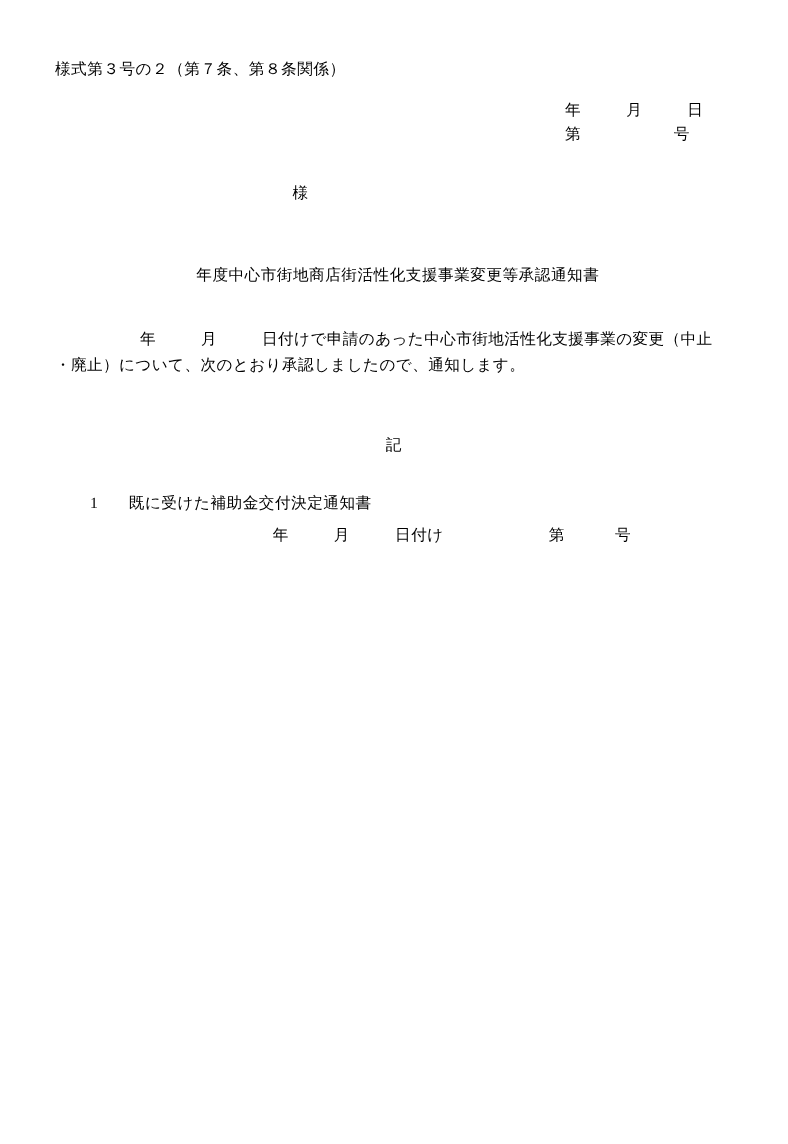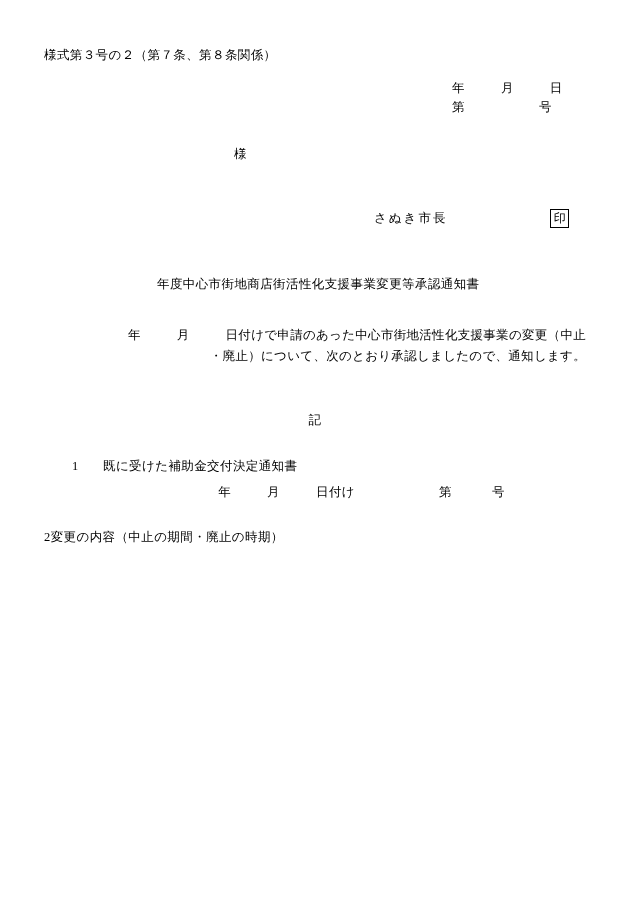--- a/index.html
+++ b/index.html
@@ -87,21 +87,20 @@
   .title-row {
     margin-top: 48px;
     padding-left: 113px;
     letter-spacing: 0.4px;
     font-family: Liberation Mono, monospace;
   }
   .body-para {
     margin-top: 30px;
     letter-spacing: 0.3px;
     line-height: 1.72;
-    text-align: right;
   }
   .body-para .indent {
     display: inline-block;
     width: 68px;
   }
   .body-para .gap-s {
     display: inline-block;
     width: 36px;
   }
   .ki-row {
@@ -148,28 +147,26 @@
   <div class="doc">
 
     <div class="line form-number">様式第３号の２（第７条、第８条関係）</div>
 
     <div class="line date-row"><span>年</span><span class="gap-s"></span><span>月</span><span class="gap-s"></span><span>日</span></div>
 
     <div class="line doc-number-row"><span>第</span><span class="gap"></span><span>号</span></div>
 
     <div class="line addressee-row">様</div>
 
-    <div class="line issuer-row"><span class="issuer-name">さぬき市長</span><span class="seal">印</span></div>
 
     <div class="line title-row">年度中心市街地商店街活性化支援事業変更等承認通知書</div>
 
     <div class="line body-para"><span class="indent"></span><span>年</span><span class="gap-s"></span><span>月</span><span class="gap-s"></span><span>日付けで申請のあった中心市街地活性化支援事業の変更（中止</span><br><span>・廃止）について、次のとおり承認しましたので、通知します。</span></div>
 
     <div class="line ki-row">記</div>
 
     <div class="line item-row"><span class="num">1</span><span>既に受けた補助金交付決定通知書</span></div>
 
     <div class="line sub-row"><span>年</span><span class="gap-s"></span><span>月</span><span class="gap-s"></span><span>日付け</span><span class="gap-m"></span><span>第</span><span class="gap-n"></span><span>号</span></div>
 
-    <div class="line item-row2"><span class="num">2</span><span>変更の内容（中止の期間・廃止の時期）</span></div>
 
   </div>
 </div>
 
 </body></html>

